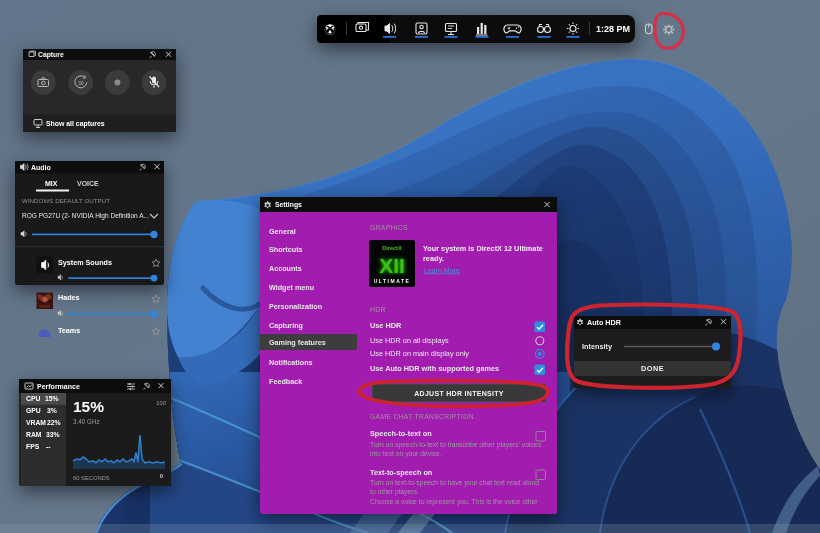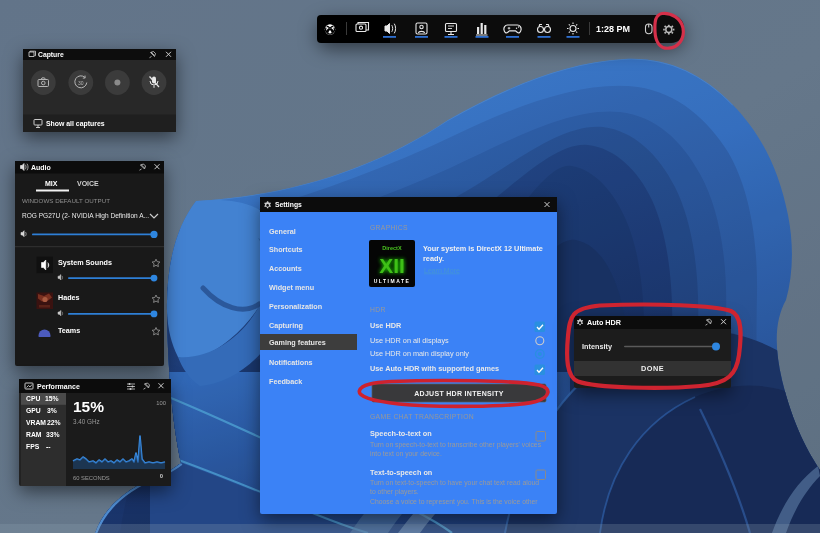--- a/index.html
+++ b/index.html
@@ -89,21 +89,21 @@
   <path d="M350,533 C378,492 415,455 462,425 L486,436 C446,465 410,500 388,533 Z" fill="#4f7cae" opacity="0.6"></path>
   <path d="M398,533 C424,498 452,470 488,447 L502,456 C466,482 438,507 420,533 Z" fill="#86a9cd" opacity="0.55"></path>
   <path d="M772,533 C782,505 797,482 818,466 L820,476 C806,490 794,510 786,533 Z" fill="#6f95bf" opacity="0.5"></path>
 </g>
 
 <rect width="820" height="533" fill="#5f6f80" opacity="0.12"></rect>
 
 <rect x="0" y="524" width="820" height="9" fill="#8fa2b4" opacity="0.25"></rect>
 </svg>
 
-<div class="panel" style="left:317px;top:15px;width:367px;height:28px;background:#0c0c0c;border-radius:13px;">
+<div class="panel" style="left:317px;top:15px;width:318px;height:28px;background:#0c0c0c;border-radius:8px;">
   <div class="abs" style="left:0;top:0;width:73px;height:28px;background:#000;border-radius:4px 0 0 4px;"></div>
   <svg class="abs" width="367" height="28" viewBox="0 0 367 28" style="left:0;top:0">
 
     <circle cx="13" cy="14.5" r="5.2" fill="#fff"></circle>
     <path d="M9.6,11.2 C11.2,11.6 12.2,12.3 13,13.1 C13.8,12.3 14.8,11.6 16.4,11.2 M9,12.5 C8.3,14 8.4,15.9 9.2,17.4 C9.8,15.7 10.9,14.3 12.1,13.5 M17,12.5 C17.7,14 17.6,15.9 16.8,17.4 C16.2,15.7 15.1,14.3 13.9,13.5 M13,14.1 C11.7,15.2 10.8,16.7 10.6,18.2 C12,19.3 14,19.3 15.4,18.2 C15.2,16.7 14.3,15.2 13,14.1" stroke="#000" stroke-width="1.3" fill="none"></path>
     <rect x="29" y="7" width="1" height="13" fill="#3a3a3a"></rect>
 
     <g stroke="#e8e8e8" fill="none" stroke-width="1.1">
       <rect x="39" y="9" width="10" height="7.5" rx="1"></rect>
       <path d="M41,9 L41,7.5 L51.5,7.5 L51.5,15 L49,15"></path>
@@ -227,21 +227,21 @@
 
     <rect x="0" y="54.5" width="153" height="18" fill="#1f1f1f"></rect>
     <g stroke="#ddd" fill="none" stroke-width="0.9">
       <rect x="11" y="59.5" width="8" height="5.5" rx="0.8"></rect>
       <path d="M13,67.5 h4 M15,65 v2.5"></path>
     </g>
     <text x="23" y="66" font-size="6.9" font-weight="bold" fill="#fff">Show all captures</text>
   </svg>
 </div>
 
-<div class="panel" style="left:15px;top:161px;width:149px;height:205px;background:#191919;border-radius:2px;">
+<div class="panel" style="left:15px;top:161px;width:149px;height:124px;background:#191919;border-radius:2px;">
   <svg class="abs" width="149" height="176" viewBox="0 0 149 176" style="left:0;top:0">
     <rect x="0" y="0" width="149" height="12.5" fill="#0c0c0c"></rect>
     <g stroke="#ddd" fill="#ddd" stroke-width="0.7">
       <path d="M5.5,4.5 h1.5 l2,-2 v7 l-2,-2 h-1.5 z"></path>
       <path d="M10.5,4 c0.8,1.2 0.8,2.8 0,4 M12.2,3 c1.2,1.8 1.2,4.2 0,6" fill="none" stroke-linecap="round"></path>
     </g>
     <text x="16" y="9" font-size="7" font-weight="bold" fill="#fff">Audio</text>
     <path d="M126,3.5 l3.5,3.5 M128.5,3 l2,2 l-1,3 l-4,-4 z M126.5,8 l-2,1.2" stroke="#ccc" stroke-width="0.8" fill="none"></path>
     <path d="M139.5,3.2 l5,5 M144.5,3.2 l-5,5" stroke="#ccc" stroke-width="1" fill="none"></path>
 
@@ -330,21 +330,21 @@
     <text x="54" y="45" font-size="6.3" fill="#9a9a9a">3.40 GHz</text>
     <text x="147" y="26" font-size="5.8" fill="#9a9a9a" text-anchor="end">100</text>
 
     <polyline points="54,82 58,80 61,81 64,78 67,80 70,83 74,82 77,84 80,81 83,83 86,80 89,83 92,82 95,84 98,81 101,83 104,80 107,83 110,82 113,80 115,83 117,74 119,83 121,57 123,80 126,84 130,83 134,84 138,83 142,84 146,83" fill="none" stroke="#3a8fe8" stroke-width="1.6" stroke-linejoin="round"></polyline>
     <polyline points="54,82 58,80 61,81 64,78 67,80 70,83 74,82 77,84 80,81 83,83 86,80 89,83 92,82 95,84 98,81 101,83 104,80 107,83 110,82 113,80 115,83 117,74 119,83 121,57 123,80 126,84 130,83 134,84 138,83 142,84 146,83 146,90 54,90" fill="#1e4a7d" opacity="0.55" stroke="none"></polyline>
     <text x="54" y="100.5" font-size="5.8" fill="#9a9a9a">60 SECONDS</text>
     <text x="144" y="99" font-size="5.8" font-weight="bold" fill="#cfcfcf" text-anchor="end">0</text>
   </svg>
 </div>
 
-<div class="panel" style="left:260px;top:197px;width:297px;height:317px;background:#3b82f6;border-radius:2px;">
+<div class="panel" style="left:260px;top:197px;width:297px;height:317px;background:#a21caf;border-radius:2px;">
   <svg class="abs" width="297" height="317" viewBox="0 0 297 317" style="left:0;top:0">
     <rect x="0" y="0" width="297" height="15" fill="#0c0c0c"></rect>
     <g fill="#cccccc">
       <path d="M7,4.2 l1.2,0 l0.26,1.1 a2.7,2.7 0 0 1 0.8,0.47 l1.1,-0.37 l0.6,1.04 l-0.84,0.8 a2.7,2.7 0 0 1 0,0.94 l0.84,0.8 l-0.6,1.04 l-1.1,-0.37 a2.7,2.7 0 0 1 -0.8,0.47 l-0.26,1.1 l-1.2,0 l-0.26,-1.1 a2.7,2.7 0 0 1 -0.8,-0.47 l-1.1,0.37 l-0.6,-1.04 l0.84,-0.8 a2.7,2.7 0 0 1 0,-0.94 l-0.84,-0.8 l0.6,-1.04 l1.1,0.37 a2.7,2.7 0 0 1 0.8,-0.47 Z"></path>
       <circle cx="7.6" cy="8.4" r="1.3" fill="#0c0c0c"></circle>
     </g>
     <text x="15" y="10.3" font-size="6.8" font-weight="bold" fill="#fff">Settings</text>
     <path d="M284.5,5 l5,5 M289.5,5 l-5,5" stroke="#ccc" stroke-width="1" fill="none"></path>
 
     <rect x="0" y="137" width="97" height="16" fill="#3d3d3d"></rect>

